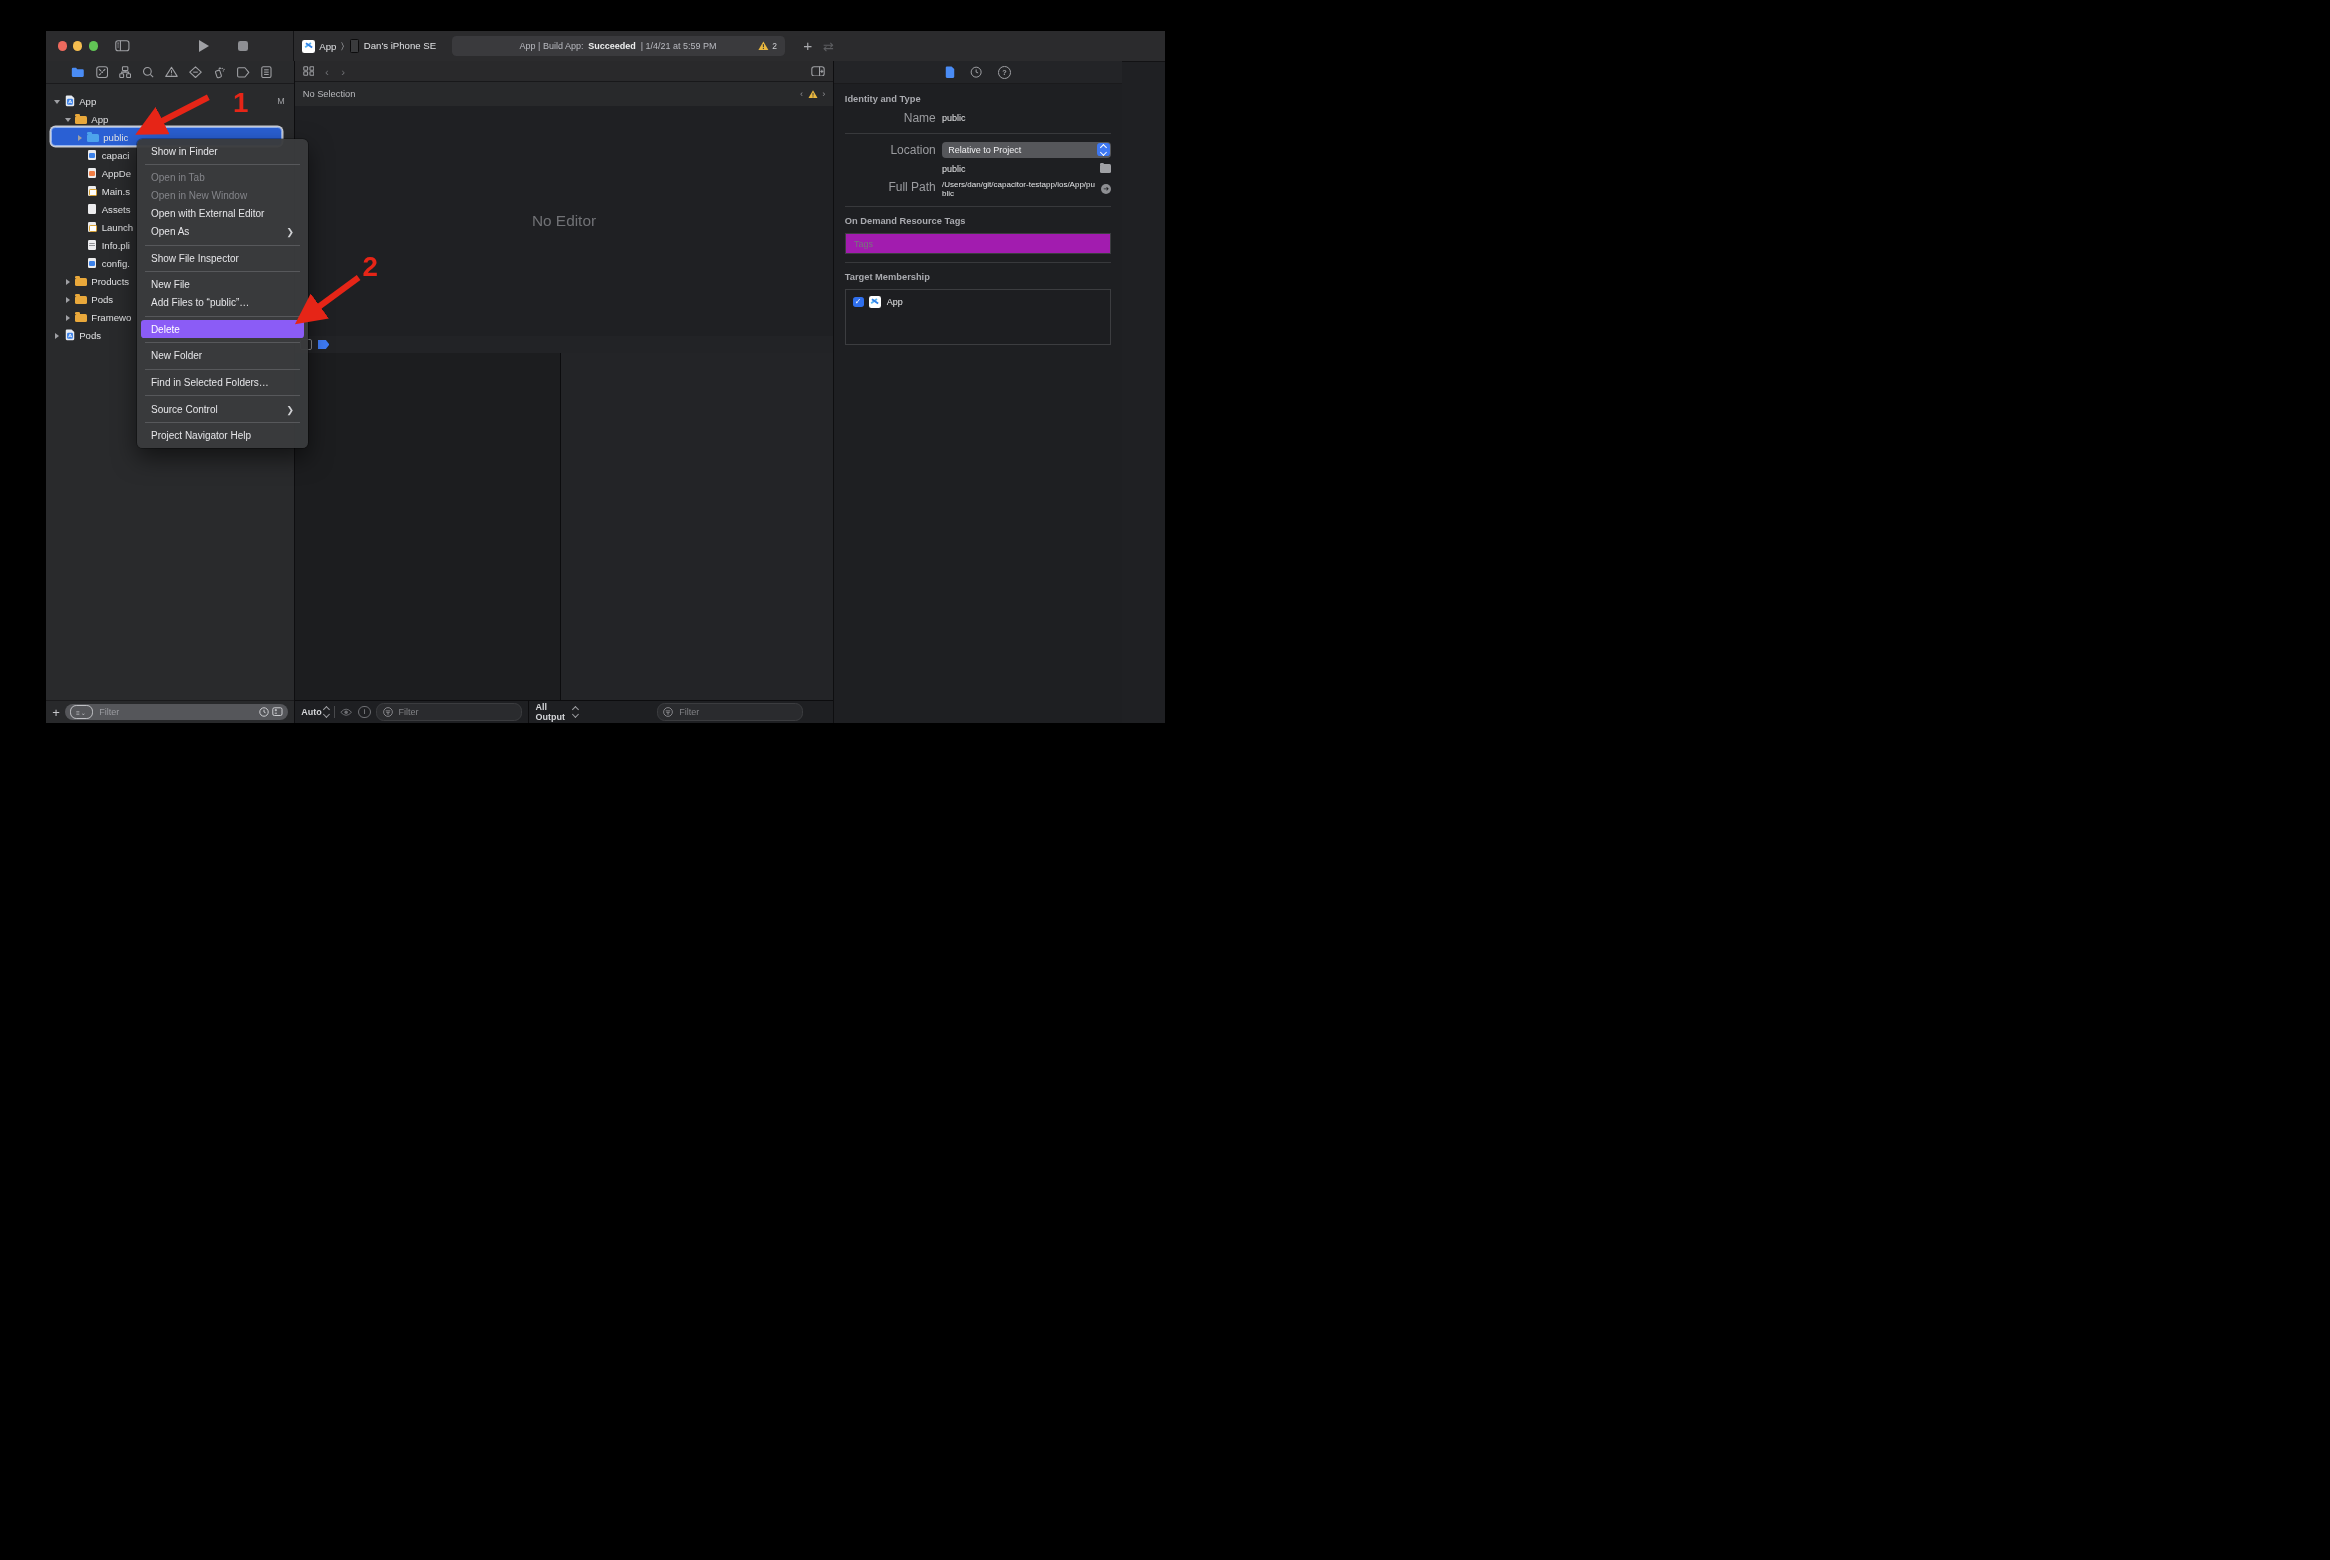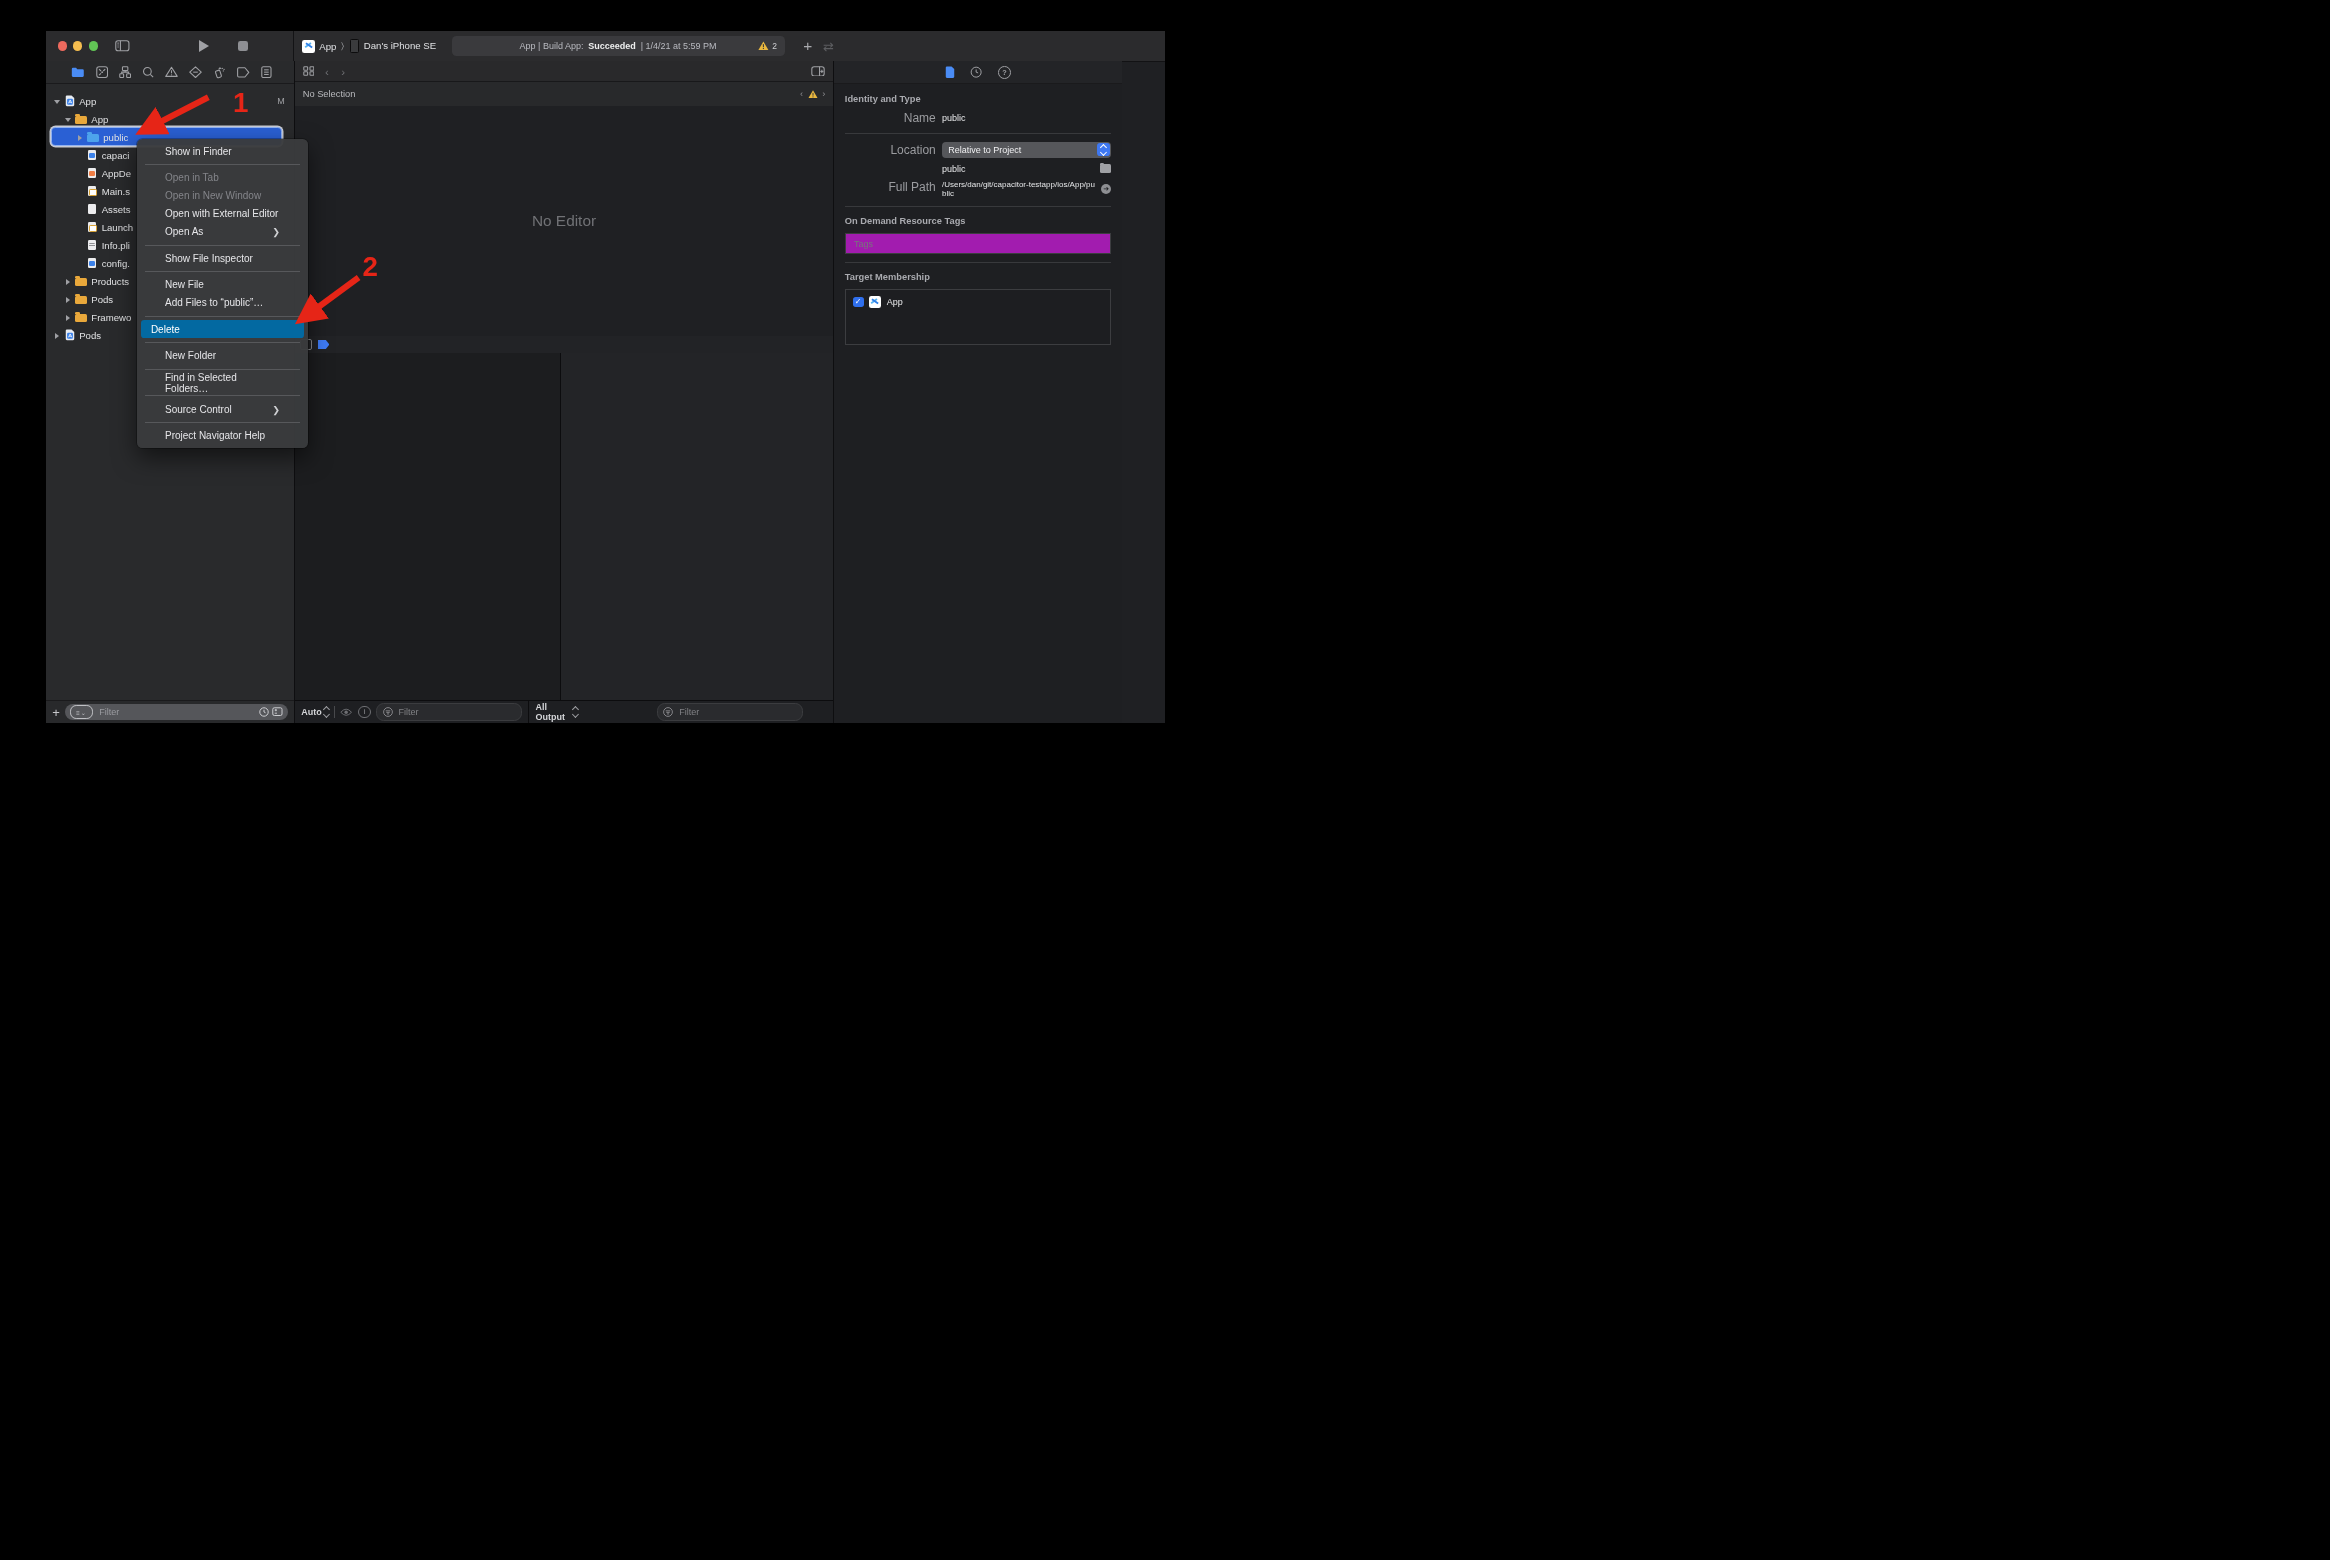--- a/index.html
+++ b/index.html
@@ -124,24 +124,24 @@
   .targetbox{border:0.8px solid #3c3d40;background:#1d1e21;height:56px;padding:5.4px 7px;box-sizing:border-box;}
   .checkbox{width:10.8px;height:10.8px;background:#2f6fed;border-radius:2.7px;color:#fff;font-size:8px;display:inline-flex;
             align-items:center;justify-content:center;}
   .targetrow{display:flex;align-items:center;gap:5.4px;color:#e8e9eb;font-size:9px;}
   .circ{width:10.8px;height:10.8px;border:1px solid #9fa0a4;border-radius:50%;color:#9fa0a4;font-size:7.3px;
         display:inline-flex;align-items:center;justify-content:center;font-weight:bold;}
   
   .ctxmenu{position:absolute;left:91px;top:108px;width:171px;background:rgba(58,59,61,.97);border-radius:5.4px;
            box-shadow:0 0 0 0.8px rgba(0,0,0,.35),0 9.3px 23px rgba(0,0,0,.55);padding:3.1px 0;z-index:5;
            color:#e6e6e9;font-size:10px;}
-  .mi{height:18px;display:flex;align-items:center;padding:0 28px;position:relative;}
+  .mi{height:18px;display:flex;align-items:center;padding:0 14px;position:relative;}
   .mi.disabled{color:#84858a;}
   .mi .sub{margin-left:auto;color:#cfd0d3;font-size:9.3px;}
-  .mi.hl{background:#0369a1;border-radius:3.1px;margin:0 3.9px;padding:0 10px;color:#fff;}
+  .mi.hl{background:#8b5cf6;border-radius:3.1px;margin:0 3.9px;padding:0 10px;color:#fff;}
   .msep{height:0.8px;background:#57585b;margin:3.9px 7.7px;}
   
   .overlay{position:absolute;inset:0;z-index:9;pointer-events:none;}
   svg text.num{font-family:"Liberation Sans",sans-serif;font-weight:bold;font-size:36px;fill:#e62517;}
   .icon-gray{stroke:#9fa0a4;fill:none;stroke-width:1.4;}
 </style>
 </head>
 <body>
 
 <div class="stage">

